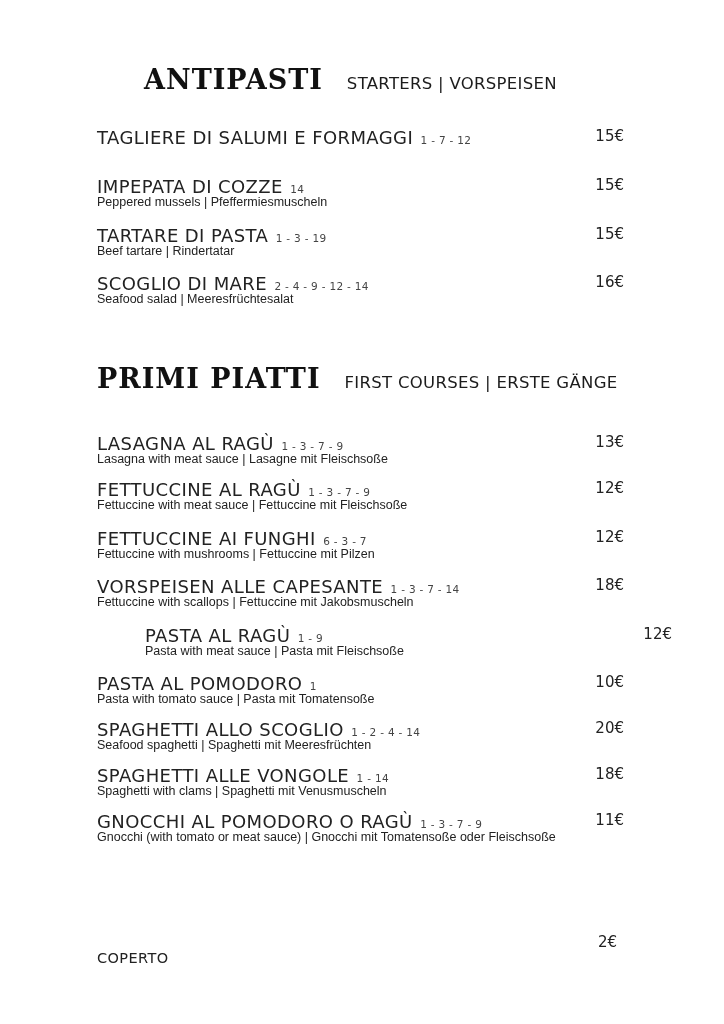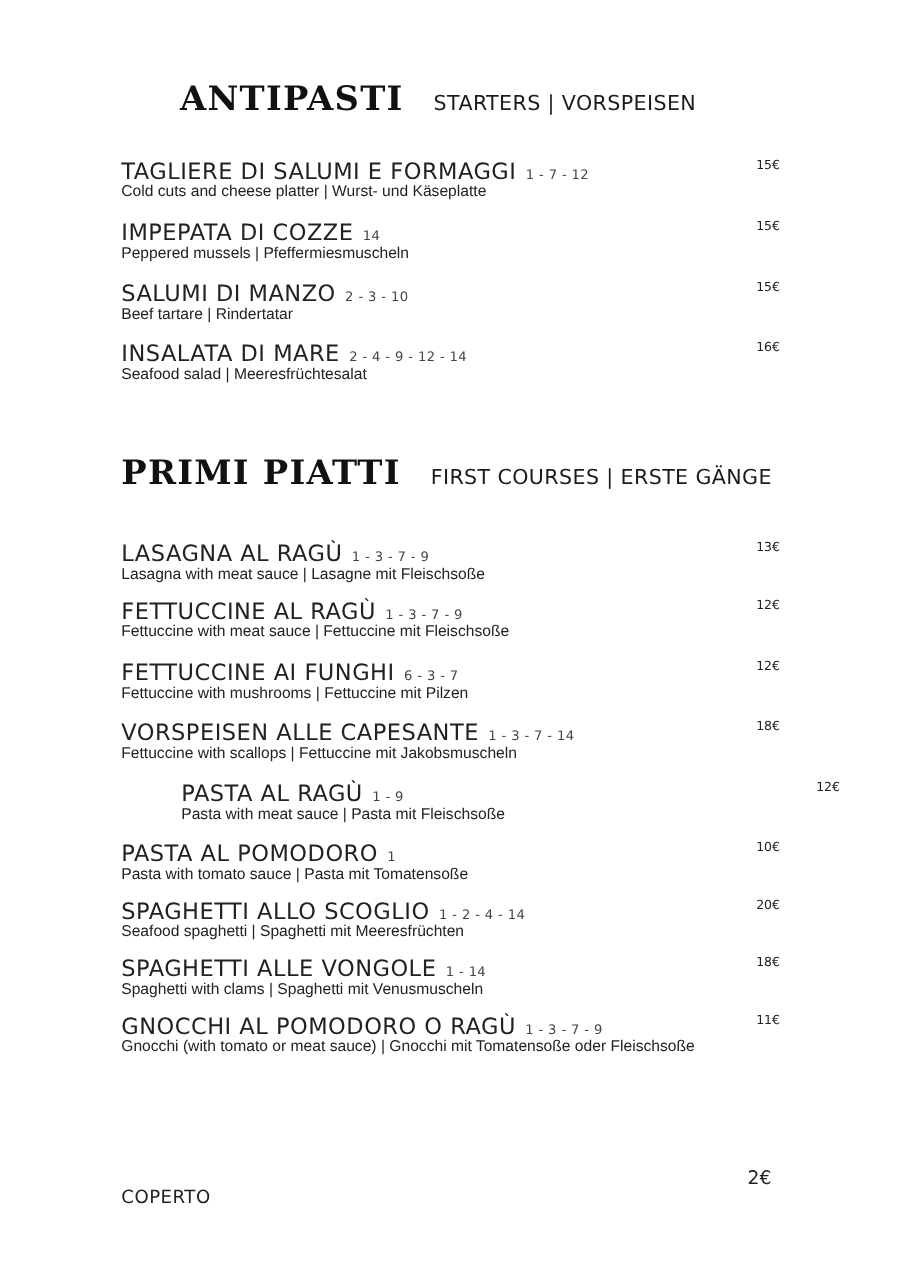--- a/index.html
+++ b/index.html
@@ -63,21 +63,21 @@
     font-size: 10.5px;
     color: #444444;
     margin-left: 3px;
     letter-spacing: 0.3px;
   }
   .item-price {
     position: absolute;
     right: 3px;
     top: 0;
     font-family: "DejaVu Sans", sans-serif;
-    font-size: 10px;
+    font-size: 15px;
     color: #222222;
   }
   .item-desc {
     font-family: "Liberation Sans", sans-serif;
     font-size: 12.5px;
     color: #222222;
     white-space: nowrap;
     margin-top: -1px;
   }
   .coperto-label {
@@ -107,44 +107,43 @@
     <span class="section-title">ANTIPASTI</span>
     <span class="section-subtitle">STARTERS | VORSPEISEN</span>
   </div>
 
   <div class="item" style="top:127px;">
     <div class="item-name-row">
       <span class="item-name">TAGLIERE DI SALUMI E FORMAGGI</span>
       <span class="item-allergens">1 - 7 - 12</span>
       <span class="item-price">15€</span>
     </div>
-    <div class="item-desc">Cold cuts and cheese platter | Wurst- und Käseplatte</div>
   </div>
 
   <div class="item" style="top:176px;">
     <div class="item-name-row">
       <span class="item-name">IMPEPATA DI COZZE</span>
       <span class="item-allergens">14</span>
       <span class="item-price">15€</span>
     </div>
     <div class="item-desc">Peppered mussels | Pfeffermiesmuscheln</div>
   </div>
 
   <div class="item" style="top:225px;">
     <div class="item-name-row">
-      <span class="item-name">SALUMI DI MANZO</span>
-      <span class="item-allergens">2 - 3 - 10</span>
+      <span class="item-name">TARTARE DI PASTA</span>
+      <span class="item-allergens">1 - 3 - 19</span>
       <span class="item-price">15€</span>
     </div>
     <div class="item-desc">Beef tartare | Rindertatar</div>
   </div>
 
   <div class="item" style="top:273px;">
     <div class="item-name-row">
-      <span class="item-name">INSALATA DI MARE</span>
+      <span class="item-name">SCOGLIO DI MARE</span>
       <span class="item-allergens">2 - 4 - 9 - 12 - 14</span>
       <span class="item-price">16€</span>
     </div>
     <div class="item-desc">Seafood salad | Meeresfrüchtesalat</div>
   </div>
 
   <div class="section-header" style="top:363px;">
     <span class="section-title">PRIMI PIATTI</span>
     <span class="section-subtitle">FIRST COURSES | ERSTE GÄNGE</span>
   </div>

